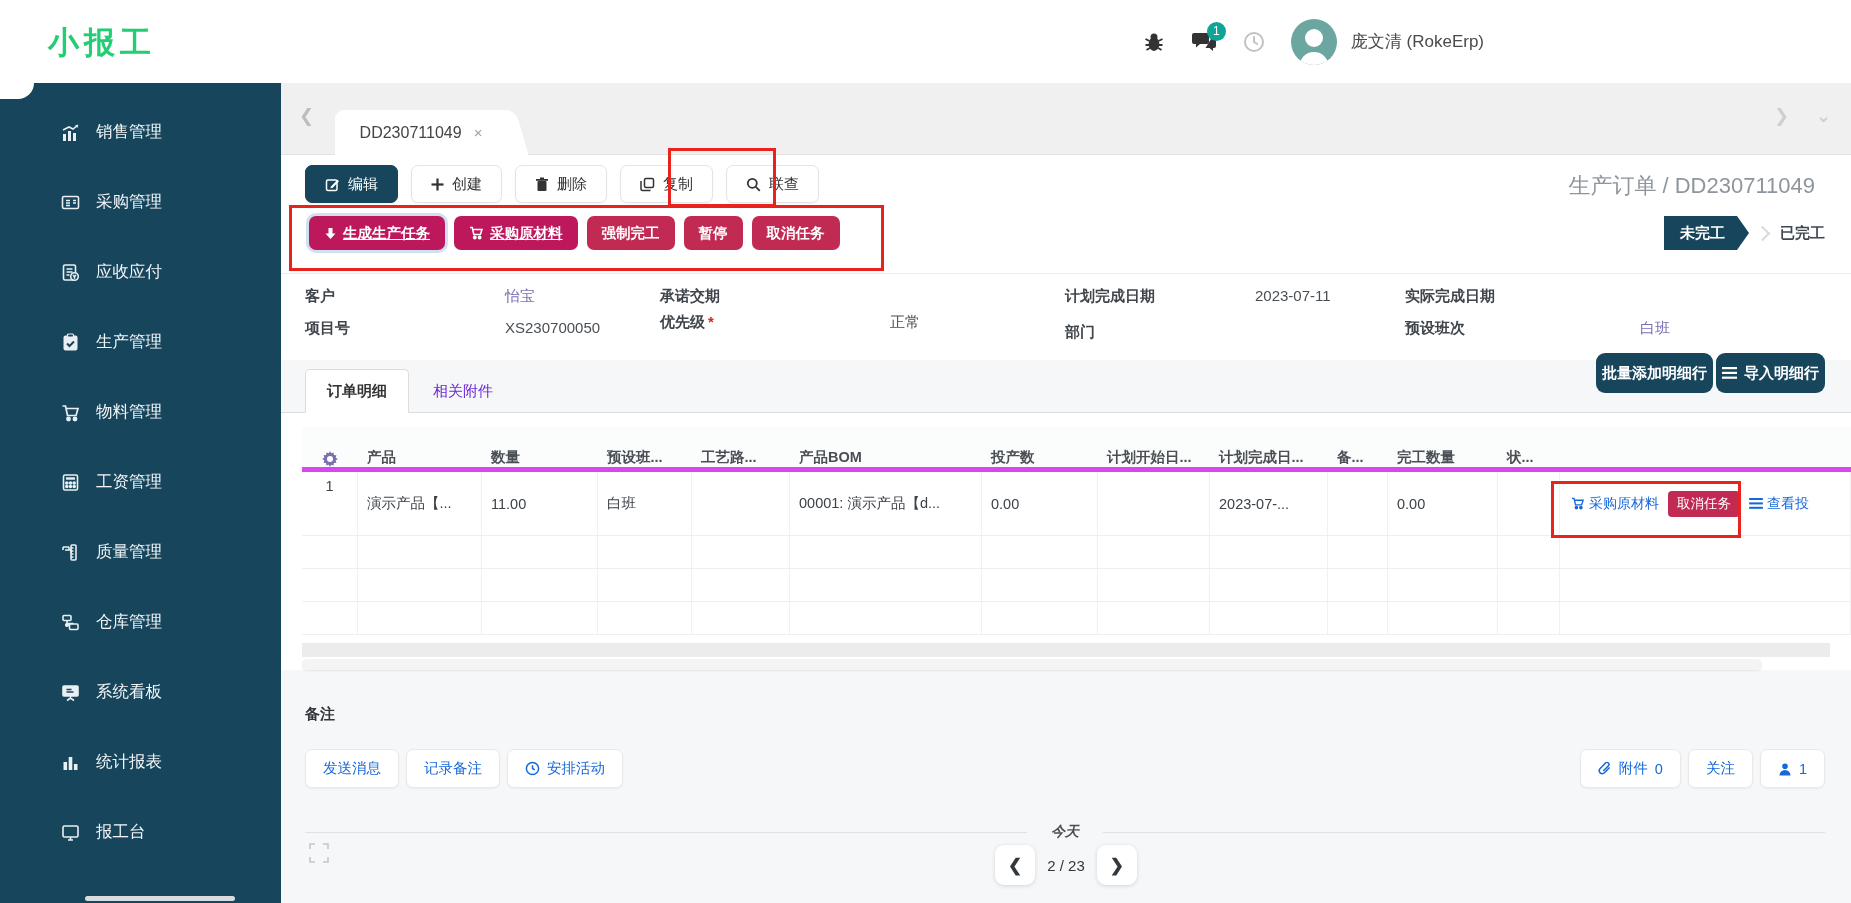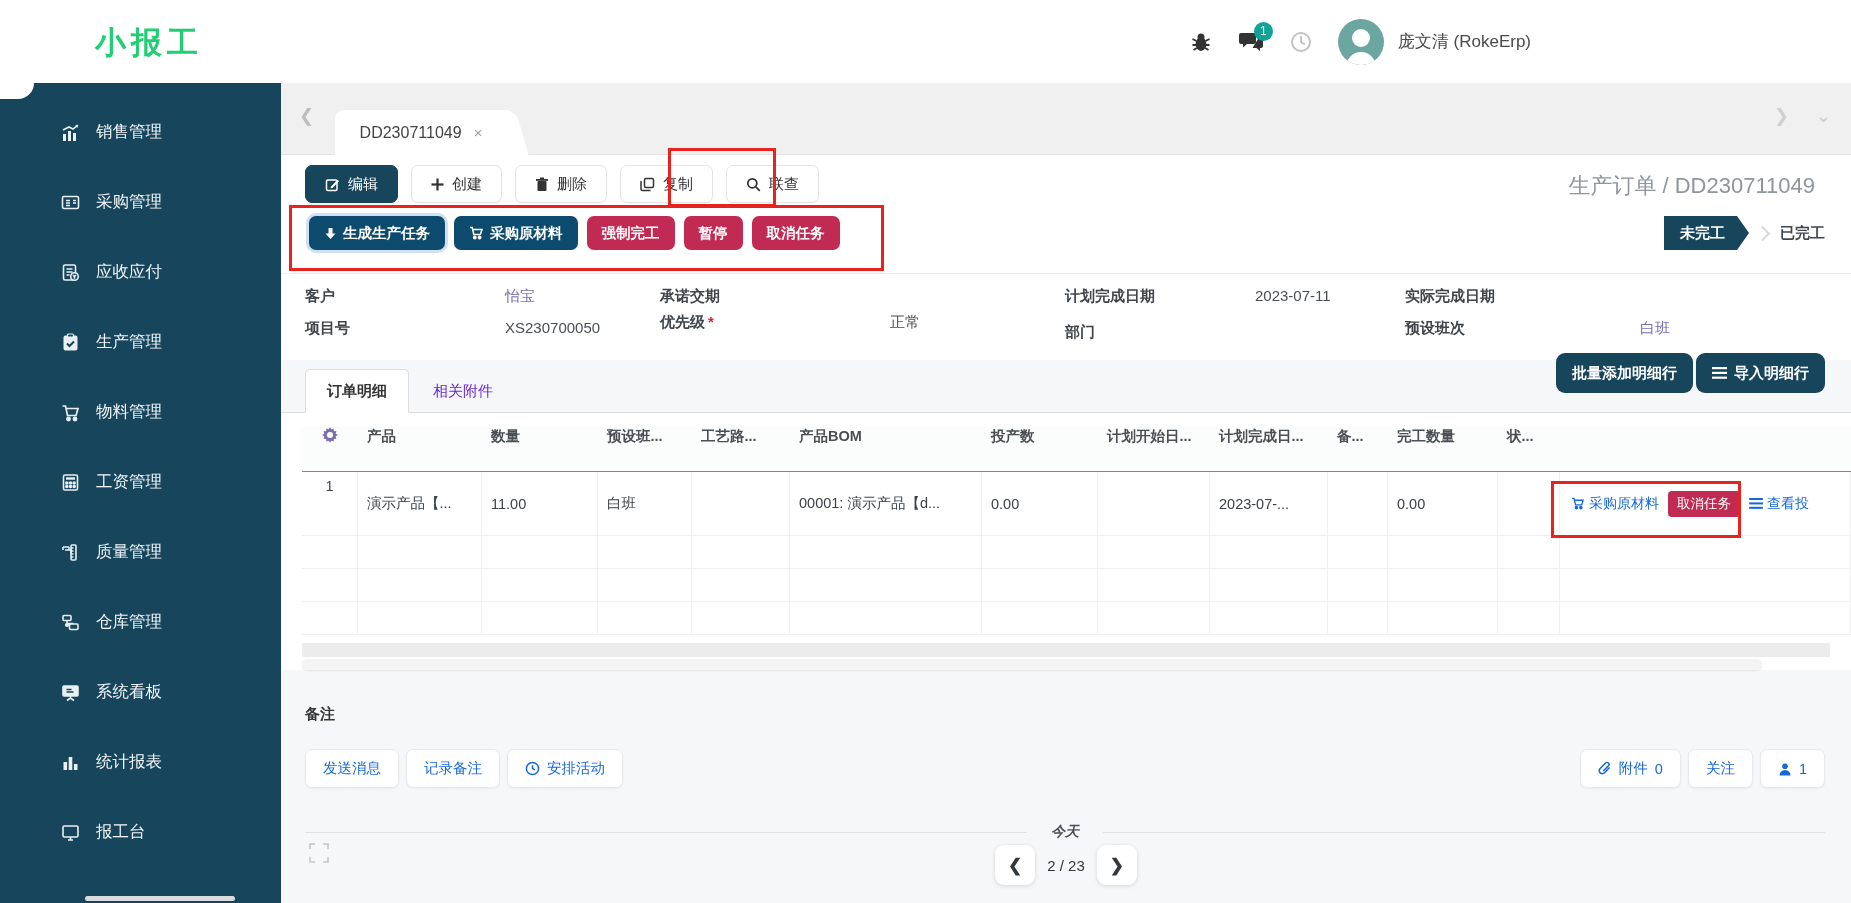--- a/index.html
+++ b/index.html
@@ -1,21 +1,21 @@
 <!DOCTYPE html>
 <html><head>
 <meta charset="utf-8">
 <style>
   * { margin:0; padding:0; box-sizing:border-box; }
   html,body { width:1851px; height:903px; overflow:hidden; background:#fff;
     font-family:"Liberation Sans","DejaVu Sans",sans-serif; }
   body { position:relative; }
 
   
-  .topbar { position:absolute; top:0; left:0; width:1525px; height:83px; background:#fff; z-index:5;margin-left:47px; }
+  .topbar { position:absolute; top:0; left:0; width:1525px; height:83px; background:#fff; z-index:5; }
   .logo { position:absolute; left:48px; top:22px; font-size:31px; font-weight:bold; color:#21CE73; letter-spacing:5px; }
   .topbar-right { position:absolute; right:41px; top:0; height:83px; display:flex; align-items:center; gap:24px; }
   .tb-icon { position:relative; width:26px; height:26px; display:flex; align-items:center; justify-content:center; color:#333; }
   .tb-icon svg { display:block; }
   .badge { position:absolute; top:-7px; right:-9px; min-width:19px; height:19px; border-radius:10px; background:#0EA598;
     color:#fff; font-size:12px; display:flex; align-items:center; justify-content:center; padding:0 4px; }
   .avatar { width:46px; height:46px; border-radius:50%; background:#6BA6A1; overflow:hidden; display:flex; align-items:flex-end; justify-content:center; }
   .username { font-size:17px; color:#4a4a4a; margin-left:-10px; }
 
   
@@ -47,21 +47,21 @@
   .btn-row1 { position:absolute; top:10px; left:24px; display:flex; gap:13px; }
   .tbtn { height:38px; padding:0 19px; background:#fff; border:1px solid #e4e4e4; border-radius:7px; font-size:15px; color:#333;
     display:flex; align-items:center; gap:8px; cursor:pointer; box-shadow:0 1px 2px rgba(0,0,0,.04); }
   .tbtn.primary { background:#17455C; color:#fff; border-color:#17455C; }
 
   .breadcrumb { position:absolute; top:16px; right:36px; font-size:22px; color:#8E959C; }
 
   .btn-row2 { position:absolute; top:61px; left:28px; display:flex; gap:9px; }
   .abtn { height:34px; padding:0 15px; border-radius:7px; font-size:14.5px; color:#fff; display:flex; align-items:center; gap:6px;
     border:none; cursor:pointer; font-weight:bold; }
-  .abtn.dark { background:#0c4a6e; }
+  .abtn.dark { background:#be185d;text-decoration:underline; }
   .abtn.ring { box-shadow:0 0 0 3px #cfe0f3; }
   .abtn.danger { background:#C12B53; }
 
   .stepper { position:absolute; top:61px; right:0; height:34px; display:flex; align-items:center; }
   .step1 { background:#17455C; color:#fff; height:34px; line-height:34px; padding:0 24px 0 16px; font-size:15px; font-weight:bold;
     clip-path:polygon(0 0, calc(100% - 12px) 0, 100% 50%, calc(100% - 12px) 100%, 0 100%); }
   .step-sep { width:11px; height:11px; border-top:2px solid #d7dbde; border-right:2px solid #d7dbde; transform:rotate(45deg); margin:0 12px 0 8px; }
   .step2 { color:#3d4852; font-size:15px; font-weight:bold; padding-right:26px; }
 
   .divider1 { position:absolute; top:118px; left:0; width:100%; height:1px; background:#ededed; }
@@ -73,26 +73,26 @@
   .fvalue.purple { color:#7B6FB2; cursor:pointer; }
   .req { color:#e02020; margin-left:3px; }
   .frow1 { top:4px; } .frow2 { top:36px; }
 
   
   .tabs-zone { position:absolute; top:205px; left:0; width:100%; height:53px; background:#f6f7f8; border-bottom:1px solid #dcdcdc; }
   .dtab { position:absolute; bottom:-1px; height:44px; display:flex; align-items:center; padding:0 21px; font-size:15px; cursor:pointer; }
   .dtab.active { left:24px; background:#fff; border:1px solid #dcdcdc; border-bottom:1px solid #fff; border-radius:5px 5px 0 0; font-weight:bold; color:#333; }
   .dtab.plain { left:131px; color:#6d28d9; }
   .detail-btns { position:absolute; top:-7px; right:26px; display:flex; gap:3px; }
-  .dbtn { height:40px; padding:0 16px; background:#17455C; color:#fff; font-size:15px; font-weight:bold; border:none; border-radius:9px;
+  .dbtn { height:40px; padding:0 6px; background:#17455C; color:#fff; font-size:15px; font-weight:bold; border:none; border-radius:9px;
     display:flex; align-items:center; gap:7px; cursor:pointer; }
 
   
   .otable { position:absolute; top:272px; left:21px; width:1549px; }
-  .thead { display:flex; height:45px; align-items:flex-start; background:#fbfcfc; border-bottom:1px solid #d946ef;
+  .thead { display:flex; height:45px; align-items:flex-end; background:#fbfcfc; border-bottom:5px solid #d946ef;
     font-weight:bold; color:#4a4f55; font-size:14.5px; }
   .th, .td { padding-left:9px; overflow:hidden; white-space:nowrap; flex:0 0 auto; }
   .c-num{width:56px; display:flex; justify-content:center; padding-left:0;}
   .c-product{width:124px;} .c-qty{width:116px;} .c-shift{width:94px;} .c-route{width:98px;}
   .c-bom{width:192px;} .c-input{width:116px;} .c-pstart{width:112px;} .c-pfinish{width:118px;}
   .c-remark{width:60px;} .c-finish{width:110px;} .c-status{width:62px;}
   .c-actions{ flex:1 1 auto; overflow:visible; }
   .trow { display:flex; border-bottom:1px solid #efefef; font-size:14.5px; color:#3d4248; align-items:center; }
   .trow.data { height:64px; }
   .trow.empty { height:33px; }

